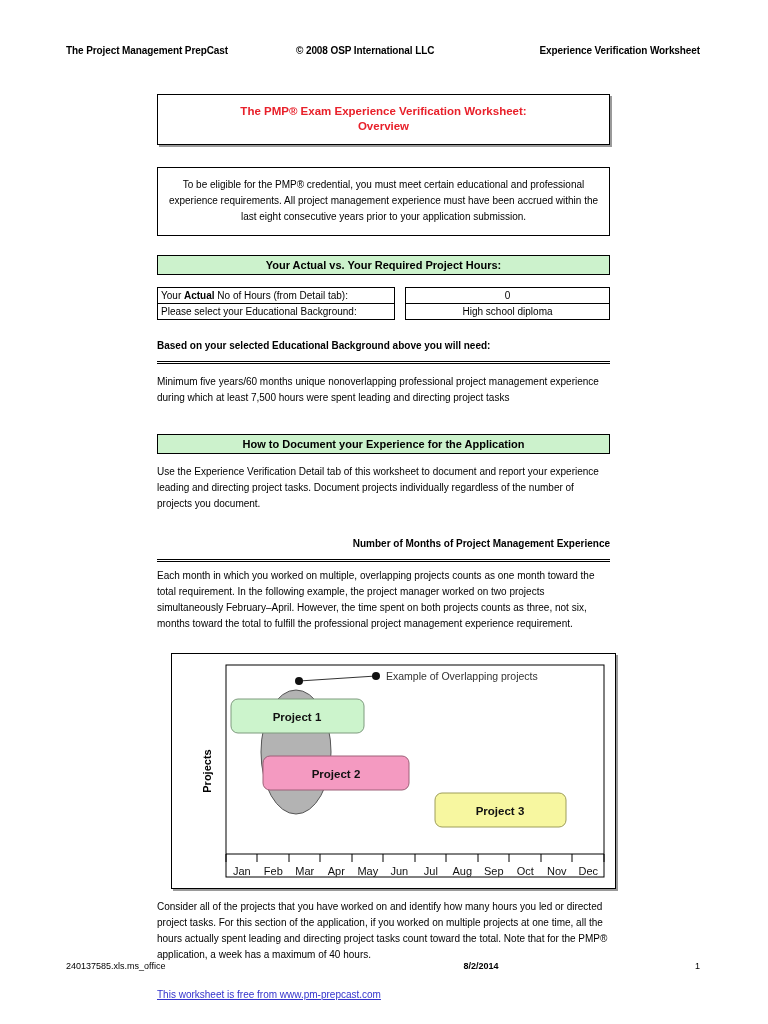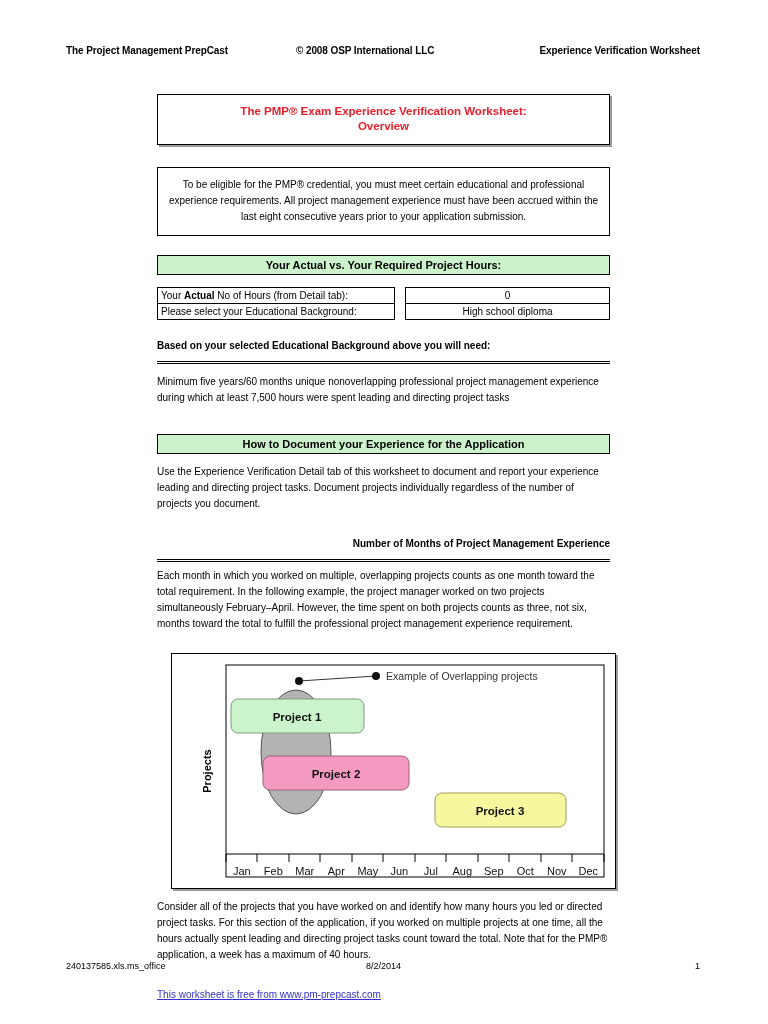--- a/index.html
+++ b/index.html
@@ -141,21 +141,21 @@
   
   .page-footer {
     position: absolute;
     top: 961px;
     left: 66px;
     width: 634px;
     display: flex;
     font-size: 9px;
   }
   .page-footer .ft-left   { width: 300px; text-align: left; }
-  .page-footer .ft-center { width: 230px; text-align: left; }
+  .page-footer .ft-center { width: 230px; text-align: center; font-weight: bold; }
   .page-footer .ft-right  { flex: 1; text-align: right; }
 </style>
 </head>
 <body>
 
 <div class="page-header">
   <span class="hdr-left">The Project Management PrepCast</span>
   <span class="hdr-center">© 2008 OSP International LLC</span>
   <span class="hdr-right">Experience Verification Worksheet</span>
 </div>

